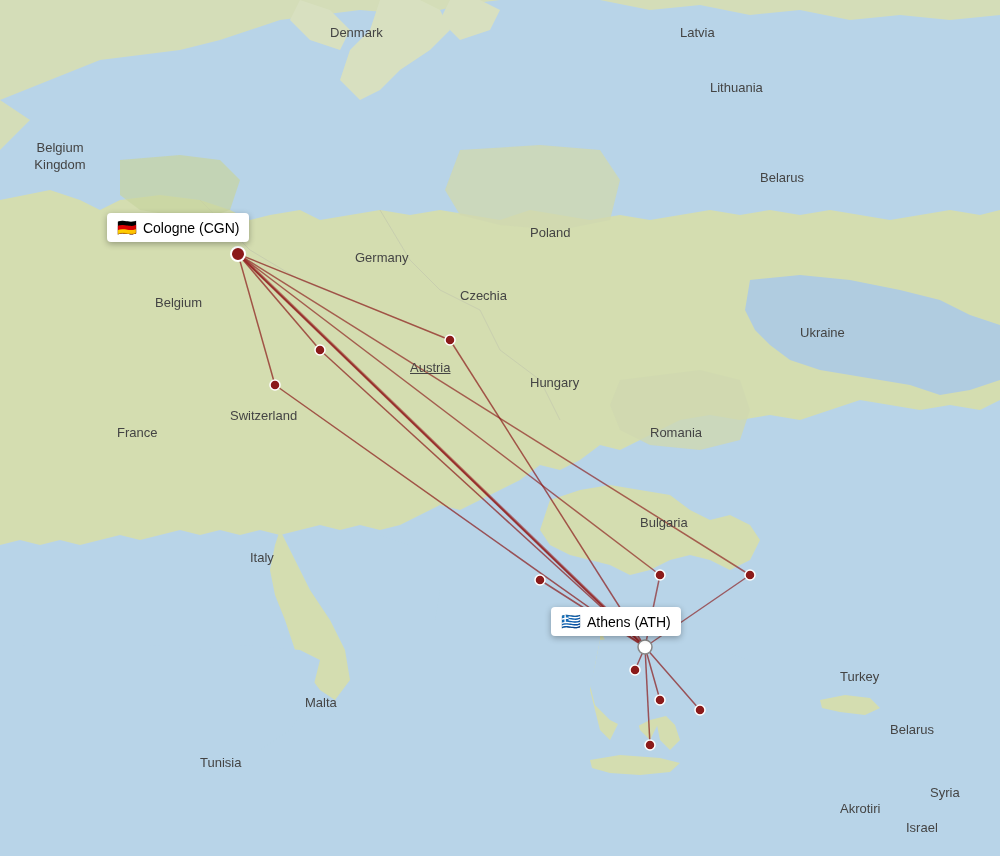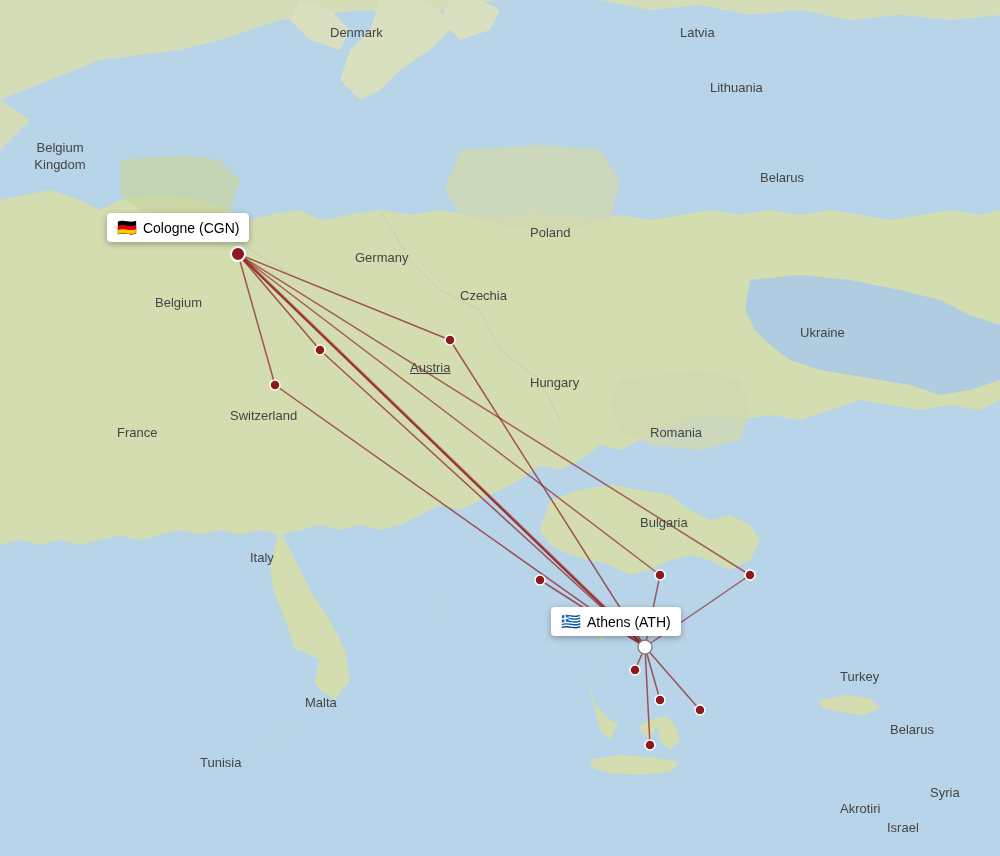--- a/index.html
+++ b/index.html
@@ -189,21 +189,21 @@
   <div class="map-text country" style="top:375px; left:530px;">Hungary</div>
   <div class="map-text country" style="top:425px; left:650px;">Romania</div>
   <div class="map-text country" style="top:550px; left:250px;">Italy</div>
   <div class="map-text country" style="top:515px; left:640px;">Bulgaria</div>
   <div class="map-text country" style="top:695px; left:305px;">Malta</div>
   <div class="map-text country" style="top:755px; left:200px;">Tunisia</div>
   <div class="map-text country" style="top:625px; left:840px;margin-top:44px;">Turkey</div>
   <div class="map-text country" style="top:795px; left:840px;margin-top:6px;">Akrotiri</div>
   <div class="map-text country" style="top:722px; left:890px;">Belarus</div>
   <div class="map-text country" style="top:785px; left:930px;">Syria</div>
-  <div class="map-text country" style="top:820px; left:887px;">Israel</div>
+  <div class="map-text country" style="top:820px; left:906px;">Israel</div>
 
   <div id="label-cologne" class="city-label">
     <span class="flag">🇩🇪</span>
     <span>Cologne (CGN)</span>
   </div>
 
   <div id="label-athens" class="city-label">
     <span class="flag">🇬🇷</span>
     <span>Athens (ATH)</span>
   </div>

